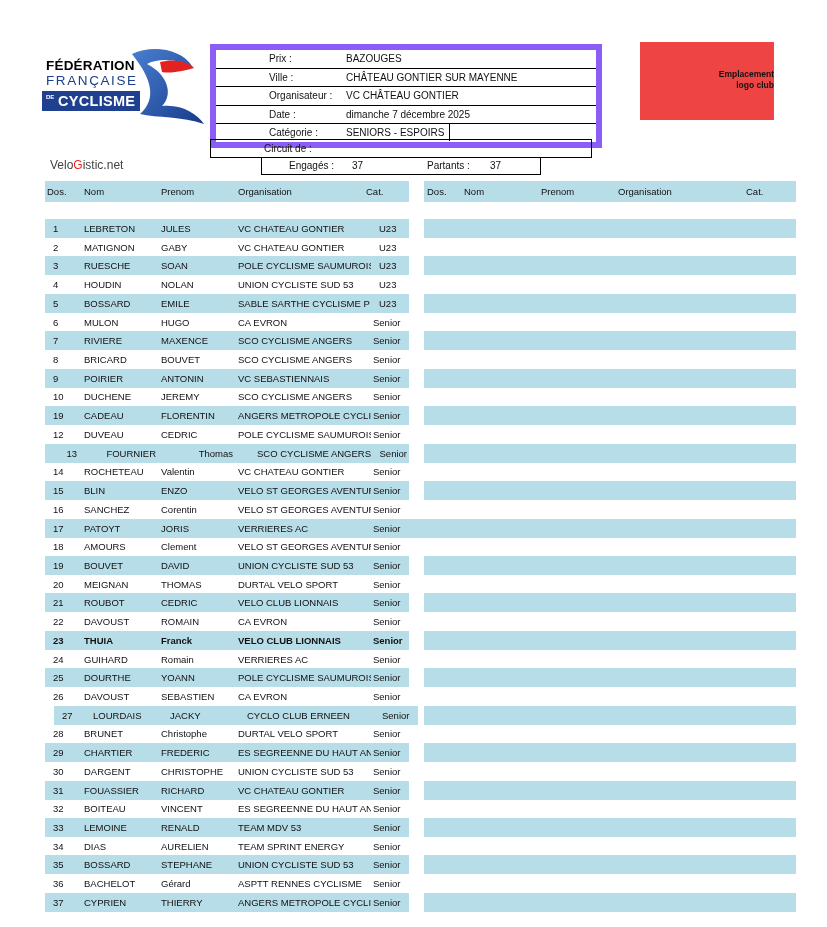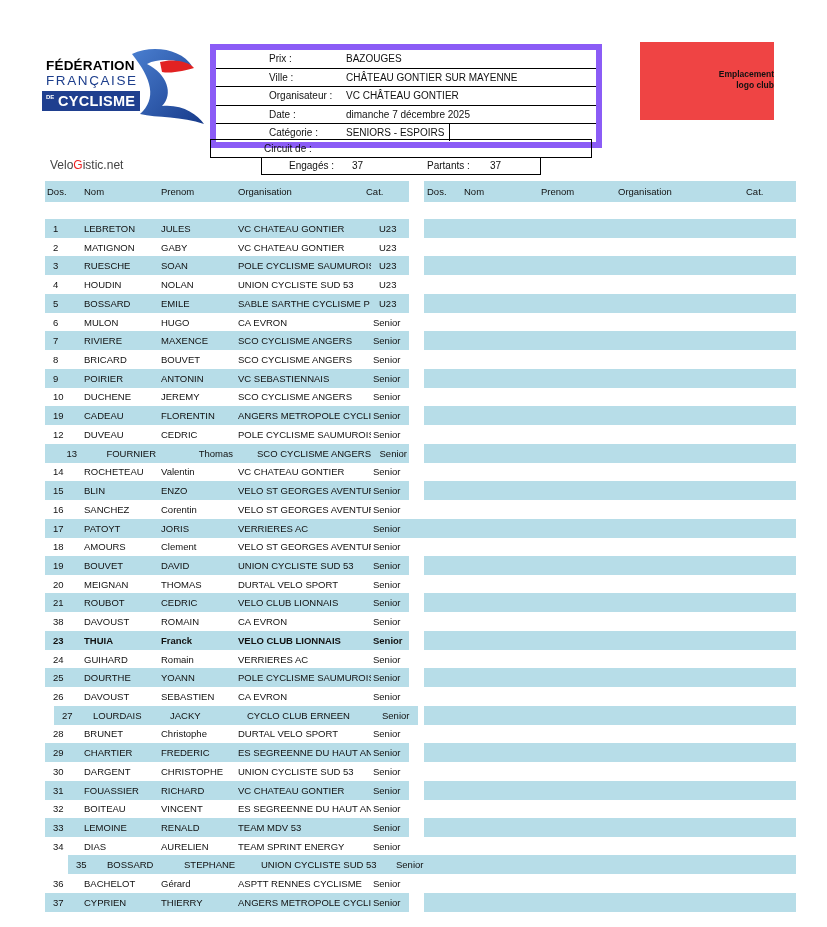--- a/index.html
+++ b/index.html
@@ -270,21 +270,21 @@
     </div>
     <div class="row alt" style="left: 45px; top: 593px; width: 364px;">
       <span class="c-dos">21</span>
       <span class="c-nom">ROUBOT</span>
       <span class="c-pre">CEDRIC</span>
       <span class="c-org">VELO CLUB LIONNAIS</span>
       <span class="c-cat">Senior</span>
     </div>
     <div class="row alt" style="left: 424px; top: 593px; width: 372px;"></div>
     <div class="row" style="left: 45px; top: 612px; width: 364px;">
-      <span class="c-dos">38</span>
+      <span class="c-dos">22</span>
       <span class="c-nom">DAVOUST</span>
       <span class="c-pre">ROMAIN</span>
       <span class="c-org">CA EVRON</span>
       <span class="c-cat">Senior</span>
     </div>
     <div class="row alt" style="left: 45px; top: 631px; width: 364px; font-weight: bold;">
       <span class="c-dos">23</span>
       <span class="c-nom">THUIA</span>
       <span class="c-pre">Franck</span>
       <span class="c-org">VELO CLUB LIONNAIS</span>
@@ -366,21 +366,21 @@
       <span class="c-cat">Senior</span>
     </div>
     <div class="row alt" style="left: 424px; top: 818px; width: 372px;"></div>
     <div class="row" style="left: 45px; top: 837px; width: 364px;">
       <span class="c-dos">34</span>
       <span class="c-nom">DIAS</span>
       <span class="c-pre">AURELIEN</span>
       <span class="c-org">TEAM SPRINT ENERGY</span>
       <span class="c-cat">Senior</span>
     </div>
-    <div class="row alt" style="left: 45px; top: 855px; width: 364px; margin-left: 23px;">
+    <div class="row alt" style="left: 45px; top: 855px; width: 364px;">
       <span class="c-dos">35</span>
       <span class="c-nom">BOSSARD</span>
       <span class="c-pre">STEPHANE</span>
       <span class="c-org">UNION CYCLISTE SUD 53</span>
       <span class="c-cat">Senior</span>
     </div>
     <div class="row alt" style="left: 424px; top: 855px; width: 372px;"></div>
     <div class="row" style="left: 45px; top: 874px; width: 364px;">
       <span class="c-dos">36</span>
       <span class="c-nom">BACHELOT</span>

